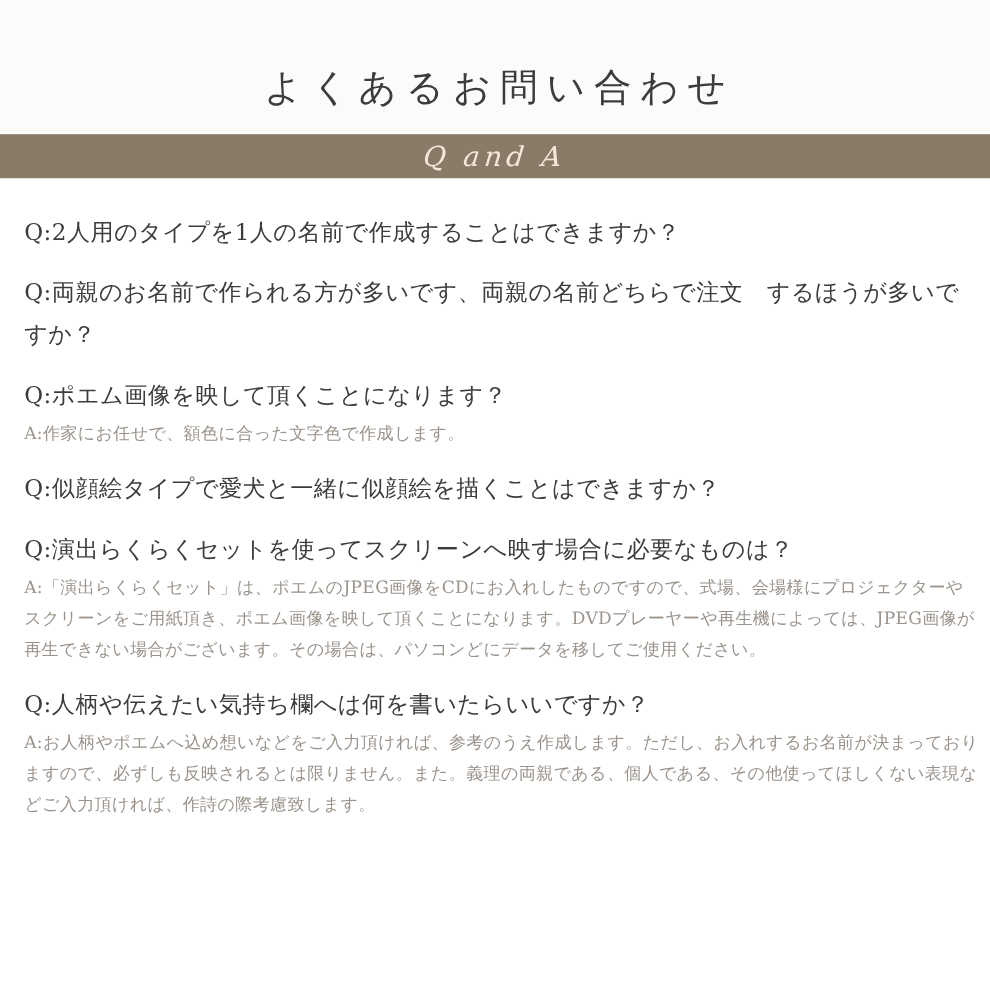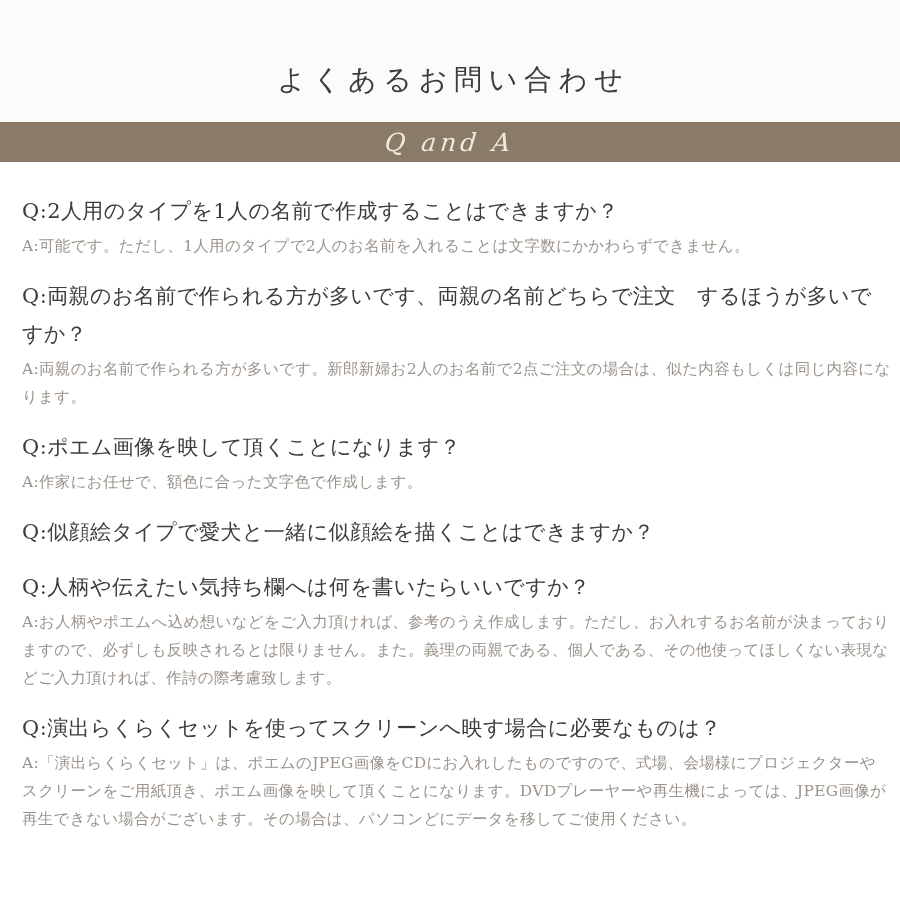--- a/index.html
+++ b/index.html
@@ -20,21 +20,21 @@
     width: 900px;
     height: 900px;
     background: #ffffff;
   }
   .header {
     background: #fbfbfa;
     padding-top: 57px;
   }
   .page-title {
     text-align: center;
-    font-size: 28px;
+    font-size: 34px;
     letter-spacing: 0.24em;
     color: #3e3c3a;
     font-weight: 400;
     line-height: 46px;
     margin: 0 0 0 0.24em; 
   }
   .qa-banner {
     margin-top: 19px;
     height: 40px;
     background: #8a7a68;
@@ -79,41 +79,39 @@
     <h1 class="page-title">よくあるお問い合わせ</h1>
     <div class="qa-banner">
       <span class="qa-banner-label">Q and A</span>
     </div>
   </div>
 
   <div class="content">
 
     <div class="faq-item">
       <p class="faq-q">Q:2人用のタイプを1人の名前で作成することはできますか？</p>
-      <p class="faq-a">A:可能です。ただし、1人用のタイプで2人のお名前を入れることは文字数にかかわらずできません。</p>
     </div>
 
     <div class="faq-item">
       <p class="faq-q">Q:両親のお名前で作られる方が多いです、両親の名前どちらで注文　するほうが多いですか？</p>
-      <p class="faq-a">A:両親のお名前で作られる方が多いです。新郎新婦お2人のお名前で2点ご注文の場合は、似た内容もしくは同じ内容になります。</p>
     </div>
 
     <div class="faq-item">
       <p class="faq-q">Q:ポエム画像を映して頂くことになります？</p>
       <p class="faq-a">A:作家にお任せで、額色に合った文字色で作成します。</p>
     </div>
 
     <div class="faq-item">
       <p class="faq-q">Q:似顔絵タイプで愛犬と一緒に似顔絵を描くことはできますか？</p>
     </div>
 
     <div class="faq-item">
-      <p class="faq-q">Q:人柄や伝えたい気持ち欄へは何を書いたらいいですか？</p>
-      <p class="faq-a">A:お人柄やポエムへ込め想いなどをご入力頂ければ、参考のうえ作成します。ただし、お入れするお名前が決まっておりますので、必ずしも反映されるとは限りません。また。義理の両親である、個人である、その他使ってほしくない表現などご入力頂ければ、作詩の際考慮致します。</p>
+      <p class="faq-q">Q:演出らくらくセットを使ってスクリーンへ映す場合に必要なものは？</p>
+      <p class="faq-a">A:「演出らくらくセット」は、ポエムのJPEG画像をCDにお入れしたものですので、式場、会場様にプロジェクターやスクリーンをご用紙頂き、ポエム画像を映して頂くことになります。DVDプレーヤーや再生機によっては、JPEG画像が再生できない場合がございます。その場合は、パソコンどにデータを移してご使用ください。</p>
     </div>
 
     <div class="faq-item">
-      <p class="faq-q">Q:演出らくらくセットを使ってスクリーンへ映す場合に必要なものは？</p>
-      <p class="faq-a">A:「演出らくらくセット」は、ポエムのJPEG画像をCDにお入れしたものですので、式場、会場様にプロジェクターやスクリーンをご用紙頂き、ポエム画像を映して頂くことになります。DVDプレーヤーや再生機によっては、JPEG画像が再生できない場合がございます。その場合は、パソコンどにデータを移してご使用ください。</p>
+      <p class="faq-q">Q:人柄や伝えたい気持ち欄へは何を書いたらいいですか？</p>
+      <p class="faq-a">A:お人柄やポエムへ込め想いなどをご入力頂ければ、参考のうえ作成します。ただし、お入れするお名前が決まっておりますので、必ずしも反映されるとは限りません。また。義理の両親である、個人である、その他使ってほしくない表現などご入力頂ければ、作詩の際考慮致します。</p>
     </div>
 
   </div>
 </div>
 
 </body></html>

